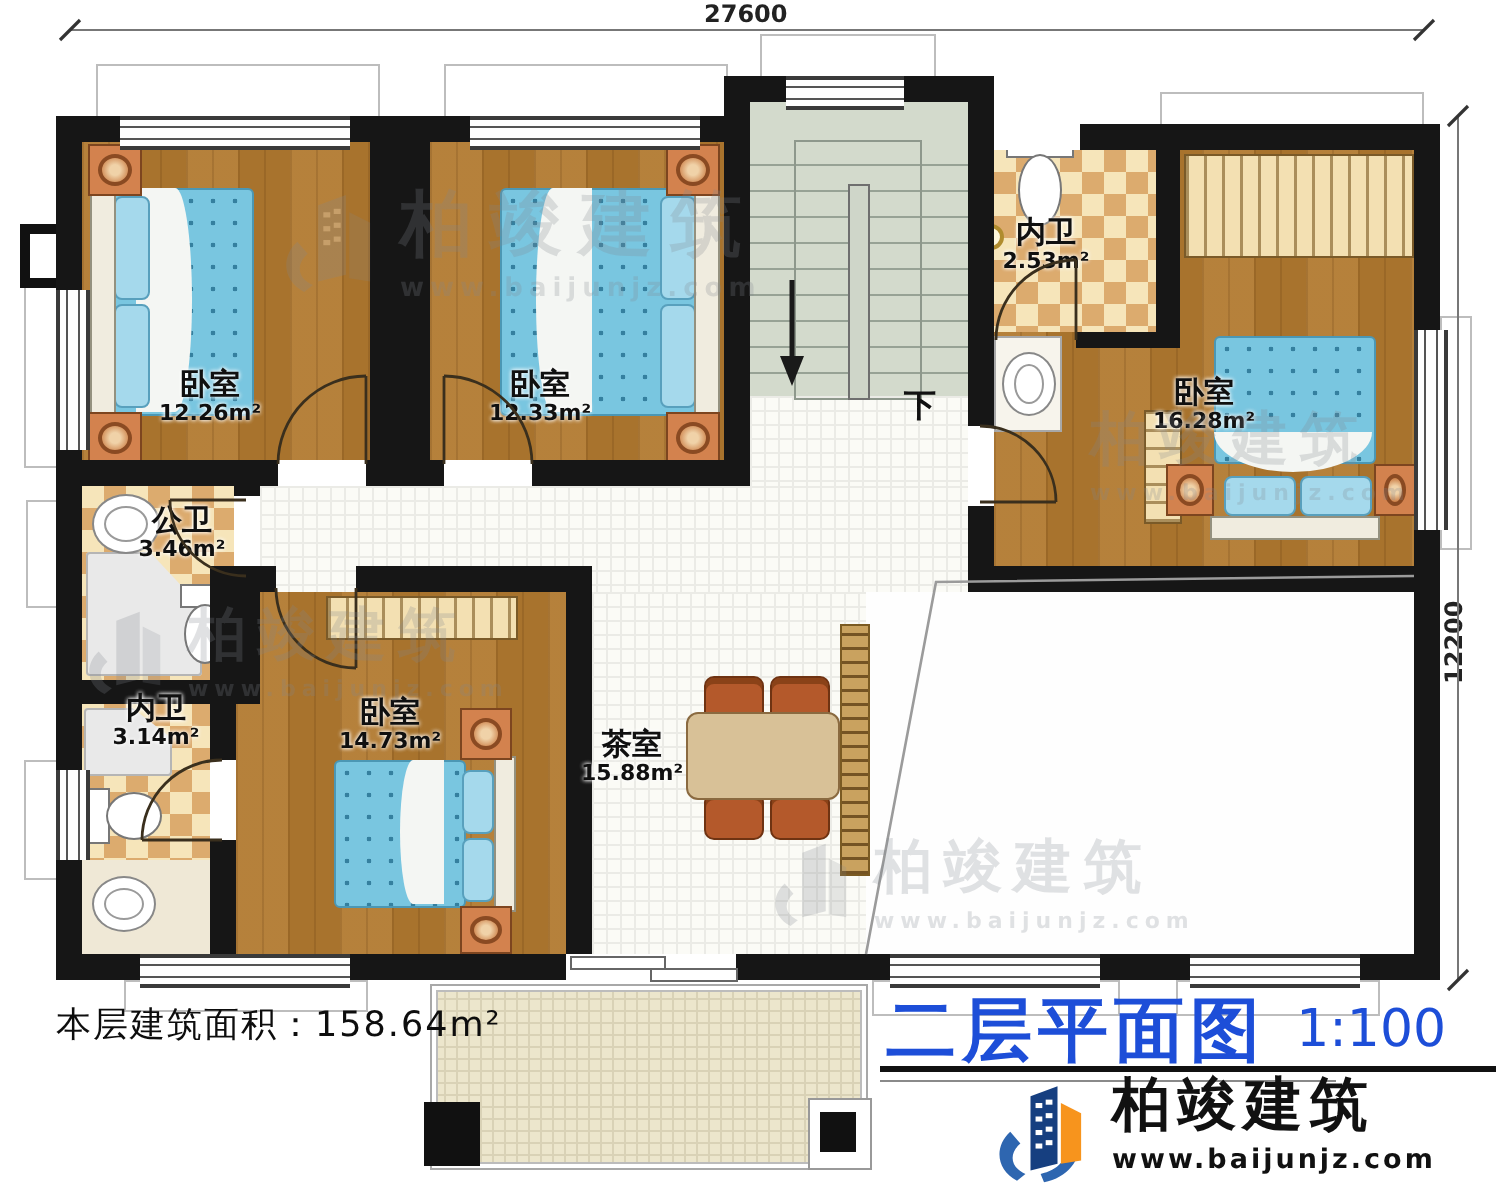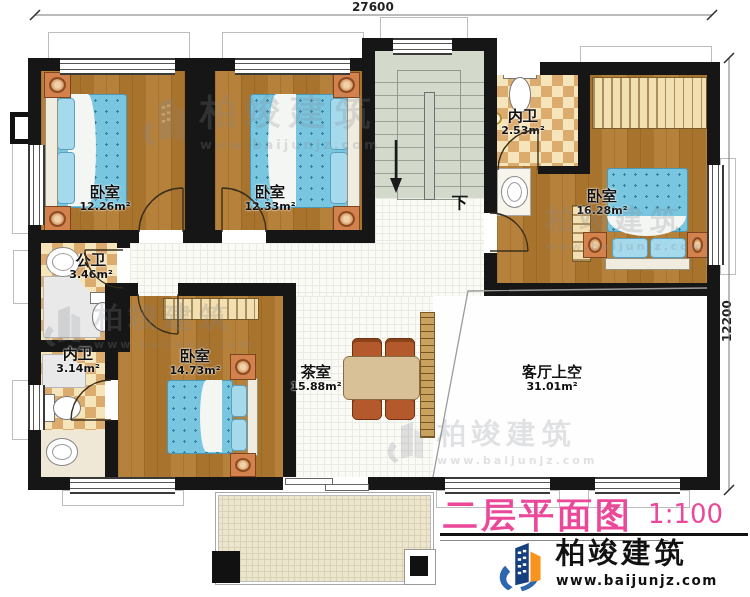--- a/index.html
+++ b/index.html
@@ -65,21 +65,21 @@
   .post{position:absolute;background:#111;z-index:32;}
   .overlay{position:absolute;left:0;top:0;z-index:45;pointer-events:none;}
   .wm{position:absolute;display:flex;align-items:center;gap:8px;z-index:50;color:#82878f;opacity:.24;pointer-events:none;}
   .wm .wmtxt{display:flex;flex-direction:column;}
   .wm .wmname{font-size:36px;font-weight:700;letter-spacing:9px;white-space:nowrap;}
   .wm .wmurl{font-size:13px;font-weight:700;letter-spacing:3px;white-space:nowrap;}
   .wm.small .wmname{font-size:29px;letter-spacing:6px;}
   .wm.small .wmurl{font-size:11px;}
   .notes{position:absolute;left:28px;top:500px;color:#0d0d0d;z-index:40;}
   .notes .nline{font-size:17.5px;font-weight:500;margin-bottom:7px;letter-spacing:1px;}
-  .titleblock{position:absolute;z-index:40;color:#ec4899;}
+  .titleblock{position:absolute;z-index:40;color:#1d4ed8;}
   .maintitle{font-size:35px;font-weight:700;letter-spacing:3px;display:inline-block;}
   .scale{font-size:26px;font-weight:500;display:inline-block;margin-left:10px;vertical-align:4px;}
   .tline1{position:absolute;background:#111;z-index:40;}
   .tline2{position:absolute;background:#8a8a8a;z-index:40;}
   .logo{position:absolute;display:flex;align-items:flex-start;gap:6px;z-index:50;}
   .logoname{font-size:29px;font-weight:700;color:#111;letter-spacing:4px;line-height:1;white-space:nowrap;}
   .logourl{font-size:13.5px;font-weight:700;color:#111;letter-spacing:1.5px;margin-top:5px;white-space:nowrap;}
   .downlbl{position:absolute;font-size:16px;font-weight:700;color:#111;z-index:40;}
   .chimney{position:absolute;border:5px solid #111;background:#fff;z-index:30;}
   .slider{position:absolute;background:#fff;border:1px solid #666;z-index:36;}
@@ -272,24 +272,20 @@
     <span class="nm">内卫</span>
     <span class="ar">3.14m²</span>
   </div>
   <div class="rlabel" style="left:145px;top:348px;width:100px;">
     <span class="nm">卧室</span>
     <span class="ar">14.73m²</span>
   </div>
   <div class="rlabel" style="left:266px;top:364px;width:100px;">
     <span class="nm">茶室</span>
     <span class="ar">15.88m²</span>
-  </div>
-  <div class="rlabel" style="left:500px;top:364px;width:104px;">
-    <span class="nm">客厅上空</span>
-    <span class="ar">31.01m²</span>
   </div>
   <div class="downlbl" style="left:452px;top:193px;">下</div>
 
   <svg class="overlay" width="750" height="597" viewBox="0 0 750 597">
 
     <line x1="35" y1="15" x2="712" y2="15" stroke="#777" stroke-width="1"></line>
     <line x1="30" y1="20" x2="40" y2="10" stroke="#333" stroke-width="1.6"></line>
     <line x1="707" y1="20" x2="717" y2="10" stroke="#333" stroke-width="1.6"></line>
     <line x1="729" y1="58" x2="729" y2="490" stroke="#777" stroke-width="1"></line>
     <line x1="724" y1="63" x2="734" y2="53" stroke="#333" stroke-width="1.6"></line>
@@ -360,20 +356,23 @@
       <polygon points="22,12 38,6 38,52 22,56" fill="currentColor"></polygon>
       <polygon points="40,16 52,22 52,56 40,54" fill="currentColor" opacity=".8"></polygon>
     </svg>
     <div class="wmtxt">
         <span class="wmname">柏竣建筑</span>
     <span class="wmurl">www.baijunjz.com</span>
       </div>
   </div>
 
   <div class="notes">
+    <div class="nline">
+      <span>本层建筑面积：</span><span>158.64m²</span>
+    </div>
   </div>
 
   <div class="titleblock" style="left:443px;top:492px;">
     <span class="maintitle">二层平面图</span>
     <span class="scale">1:100</span>
   </div>
   <div class="tline1" style="left:440px;top:533px;width:308px;height:3px;"></div>
   <div class="tline2" style="left:440px;top:540px;width:228px;height:1px;"></div>
 
   <div class="logo" style="left:494px;top:538px;">

